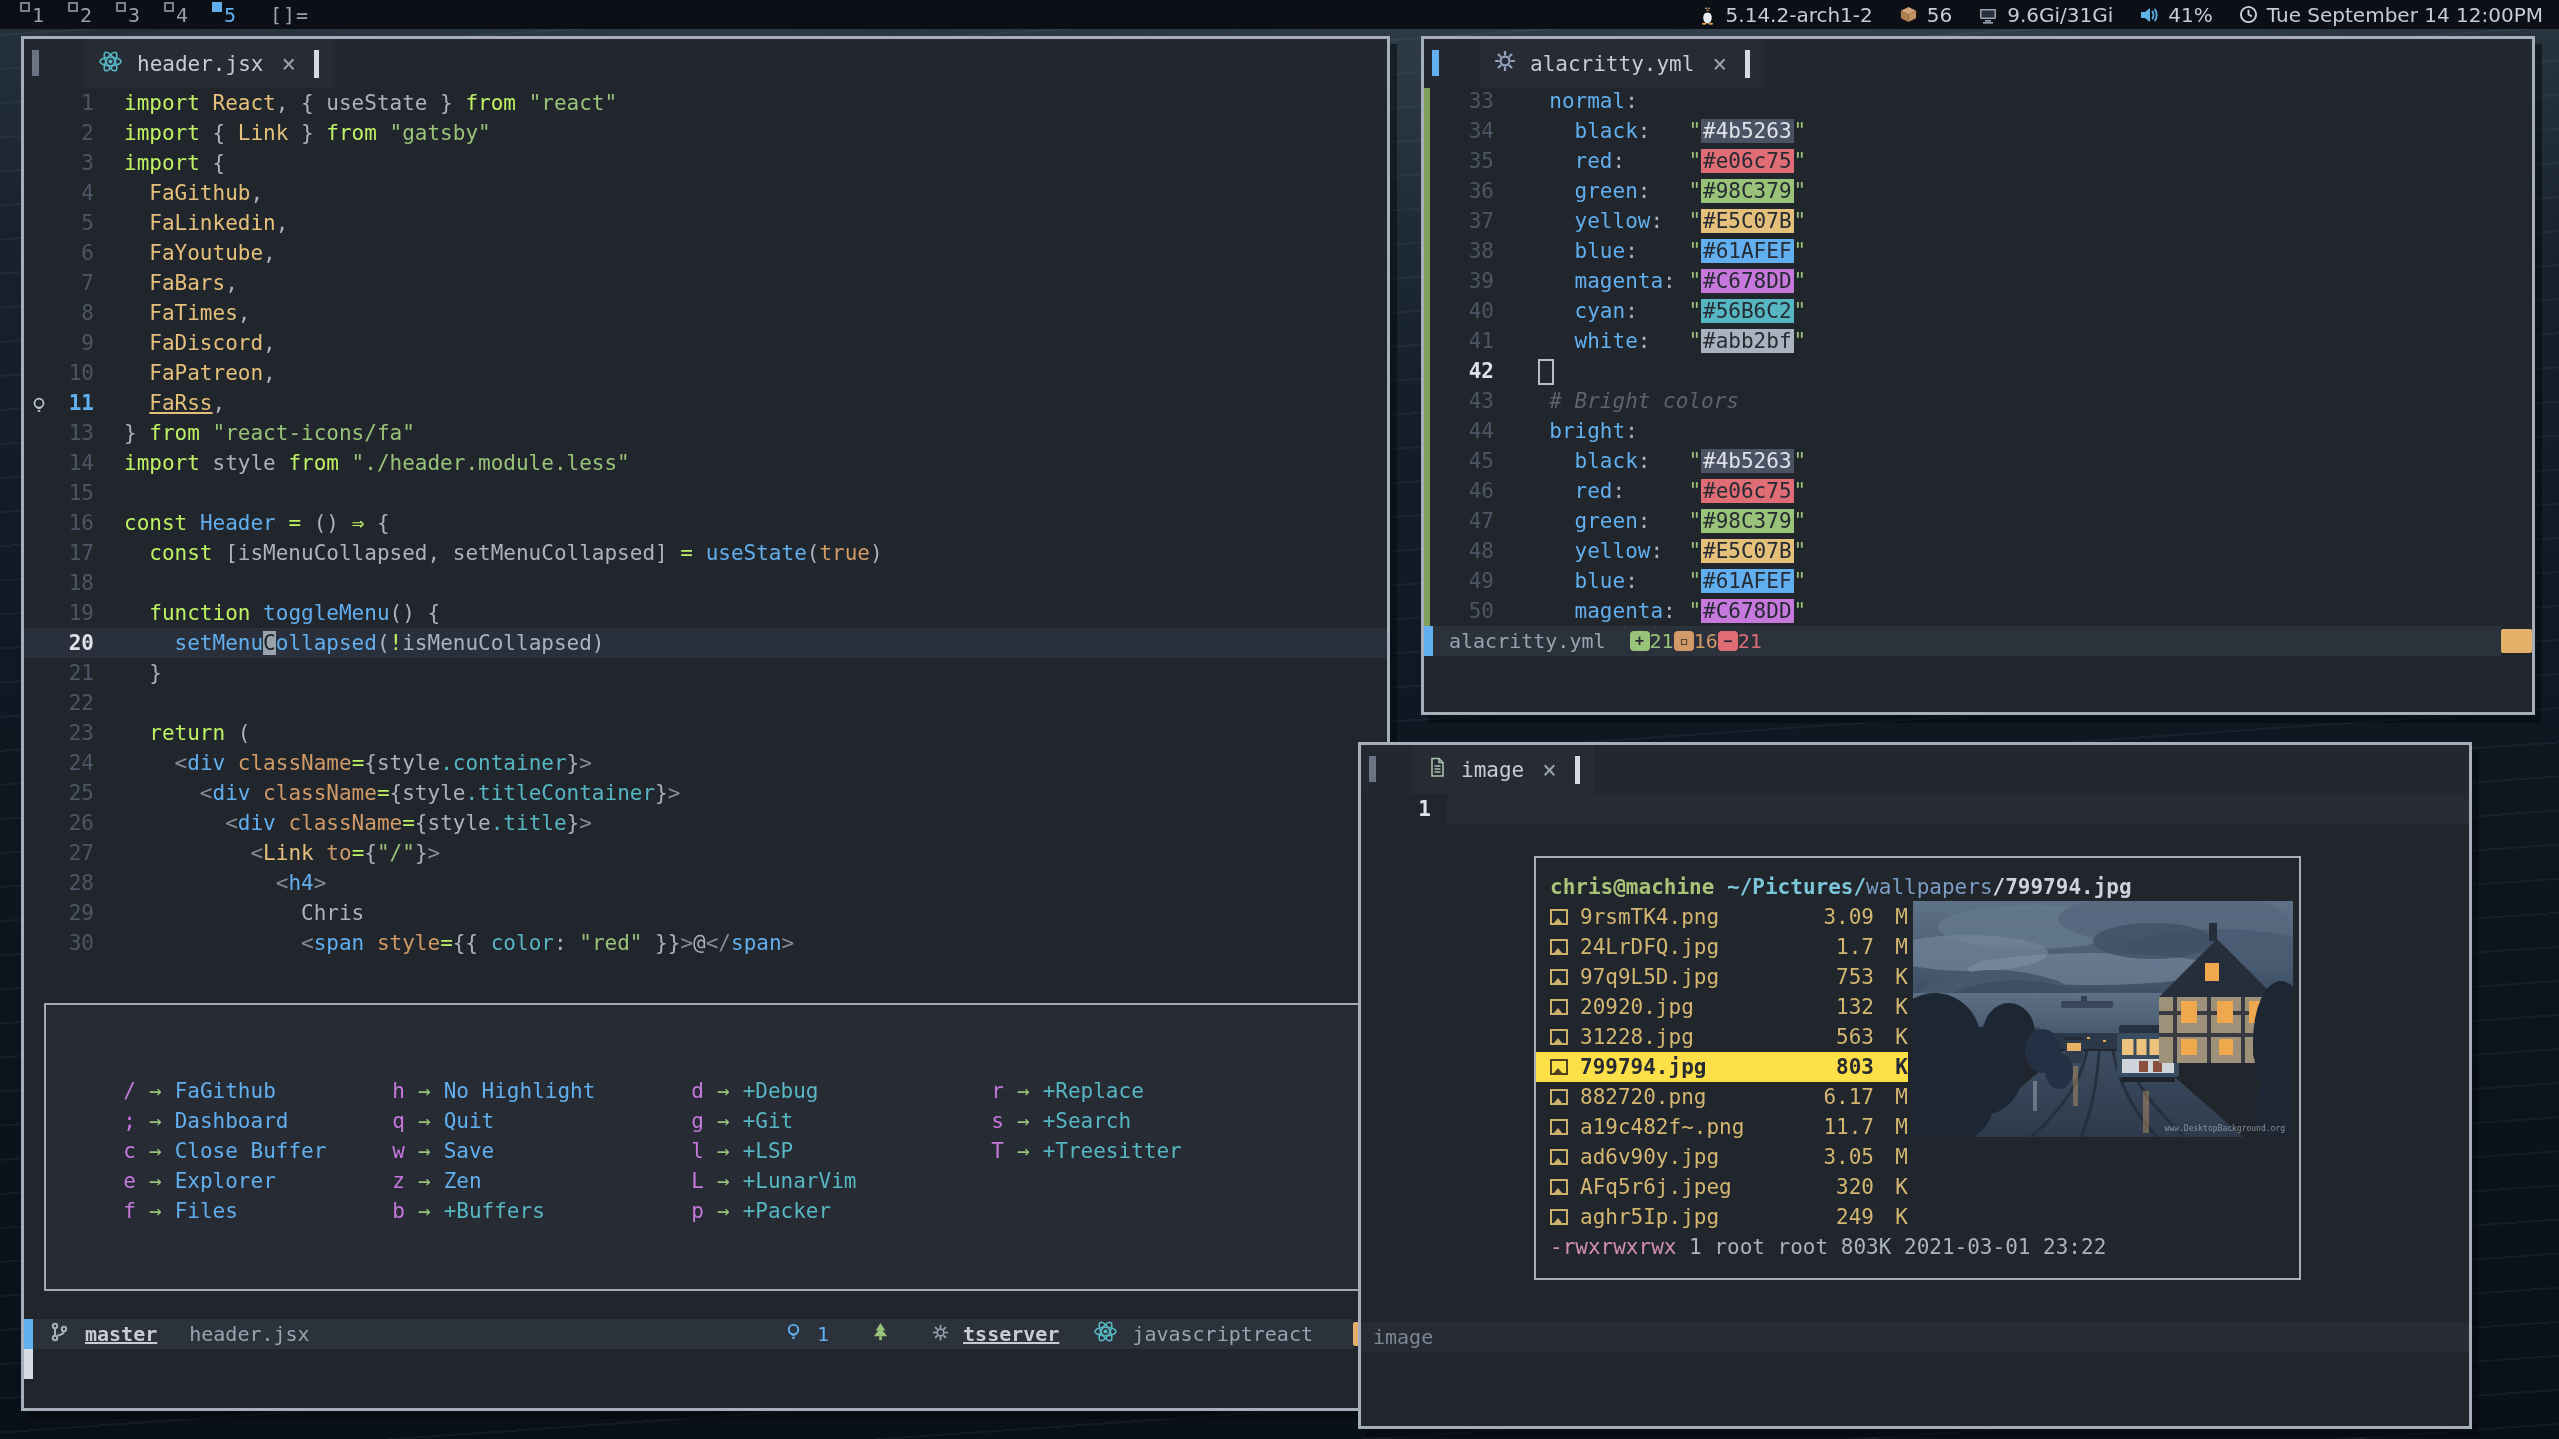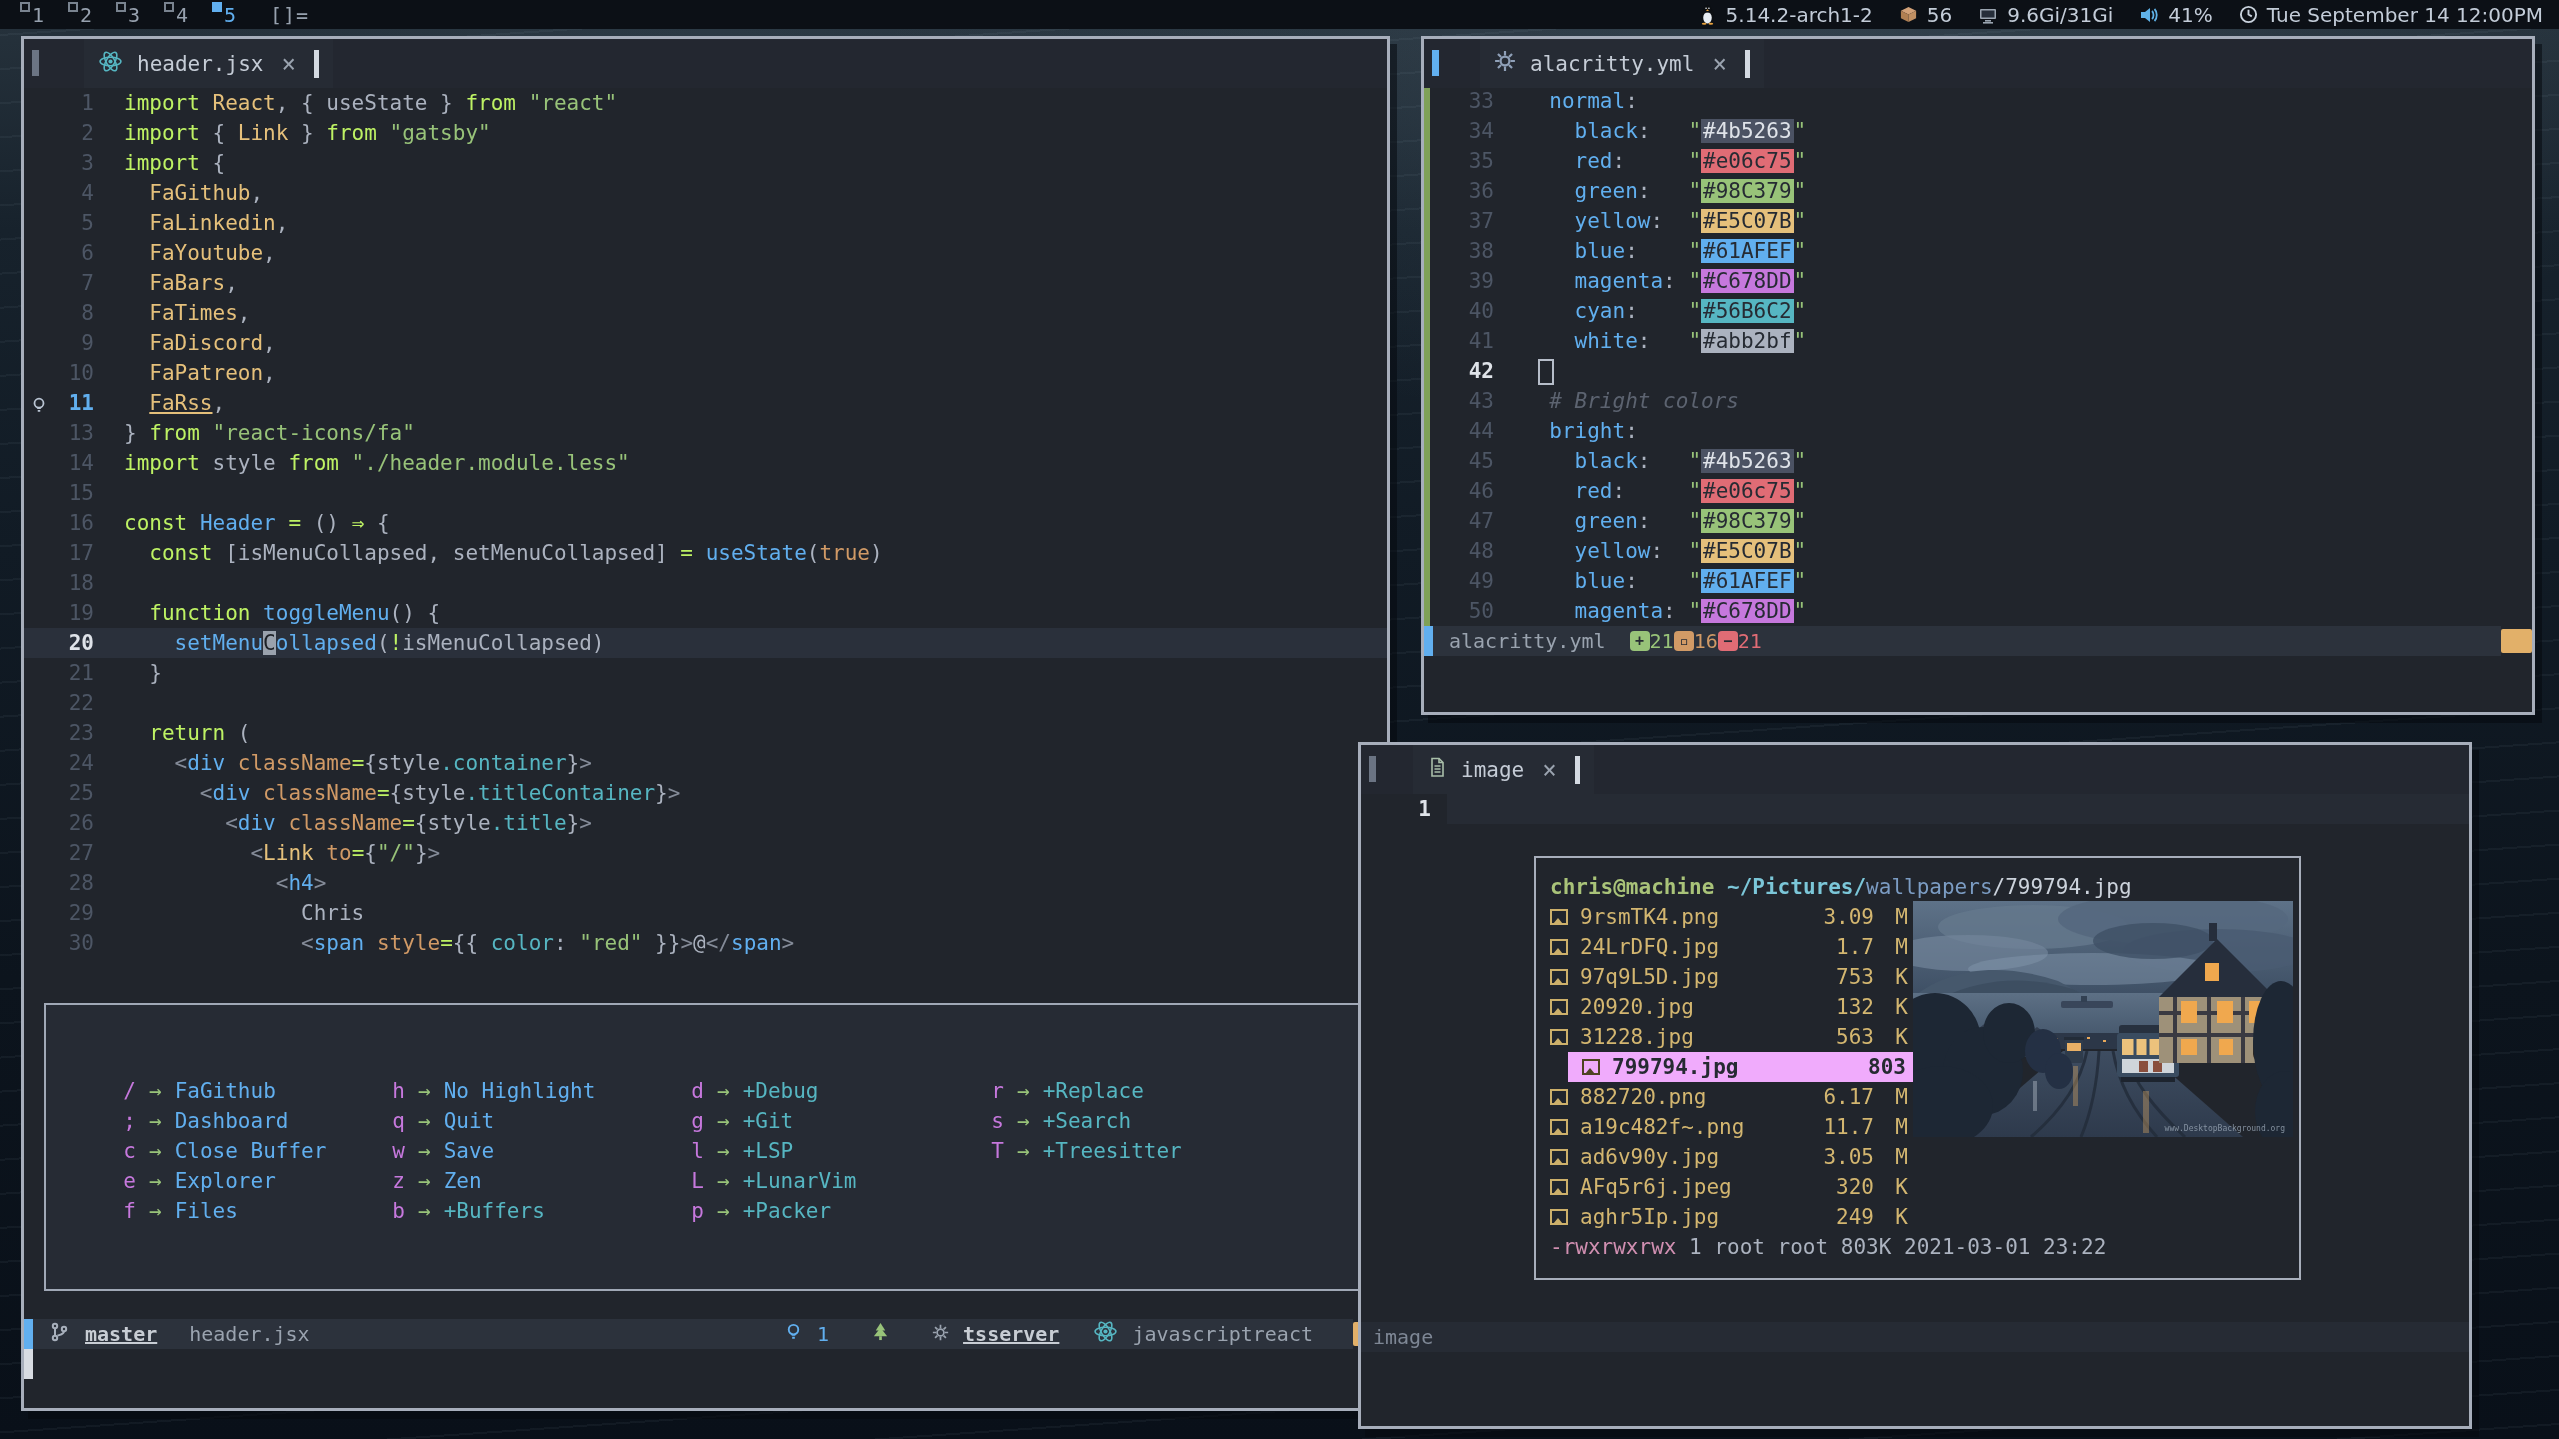--- a/index.html
+++ b/index.html
@@ -76,23 +76,23 @@
   .sl-right{margin-left:auto;display:flex;align-items:center;gap:14px;padding-right:40px;}
   .scroll-dash{position:absolute;width:34px;height:24px;background:#e2b069;border-radius:2px;}
   .gitchip{display:inline-block;width:20px;height:20px;border-radius:4px;text-align:center;
     line-height:21px;font-size:15px;font-weight:bold;color:#262b33;}
   .cmdline{position:absolute;left:0;right:0;height:30px;font-size:21px;line-height:30px;white-space:pre;}
   
   .termbox{position:absolute;background:#21252c;border:2px solid #a7aebb;box-sizing:border-box;
     font-size:21px;}
   .prompt{height:30px;line-height:30px;padding-left:14px;white-space:pre;}
   .tk-gb{color:#a9c379;font-weight:bold}.tk-cb{color:#7bc6d8;font-weight:bold}
-  .tk-st{color:#7b9cc3}.tk-wb{color:#ccd3dc;font-weight:normal}.tk-pk{color:#d08fb1}
+  .tk-st{color:#7b9cc3}.tk-wb{color:#ccd3dc;font-weight:bold}.tk-pk{color:#d08fb1}
   .frow{display:flex;height:30px;line-height:30px;width:372px;padding:0 0 0 14px;color:#d3b670;align-items:center;box-sizing:border-box;}
-  .frow.selected{background:#f0abfc;color:#262a32;font-weight:bold;margin-left:32px;}
+  .frow.selected{background:#fde047;color:#262a32;font-weight:bold;}
   .fic{width:14px;height:12px;border:2px solid #cdb06a;position:relative;margin-right:12px;flex:none;overflow:hidden;}
   .fic:after{content:"";position:absolute;left:1px;bottom:-1px;border-left:5px solid transparent;
     border-right:5px solid transparent;border-bottom:6px solid #cdb06a;}
   .frow.selected .fic{border-color:#4f4322;}
   .frow.selected .fic:after{border-bottom-color:#4f4322;}
   .fname{flex:1;}
   .fsize{width:74px;text-align:right;}
   .funit{width:34px;text-align:right;}
   .perms{height:30px;line-height:30px;padding-left:14px;white-space:pre;}
   .img-statusline{position:absolute;left:0;right:0;height:30px;background:#262b34;color:#7e8795;

